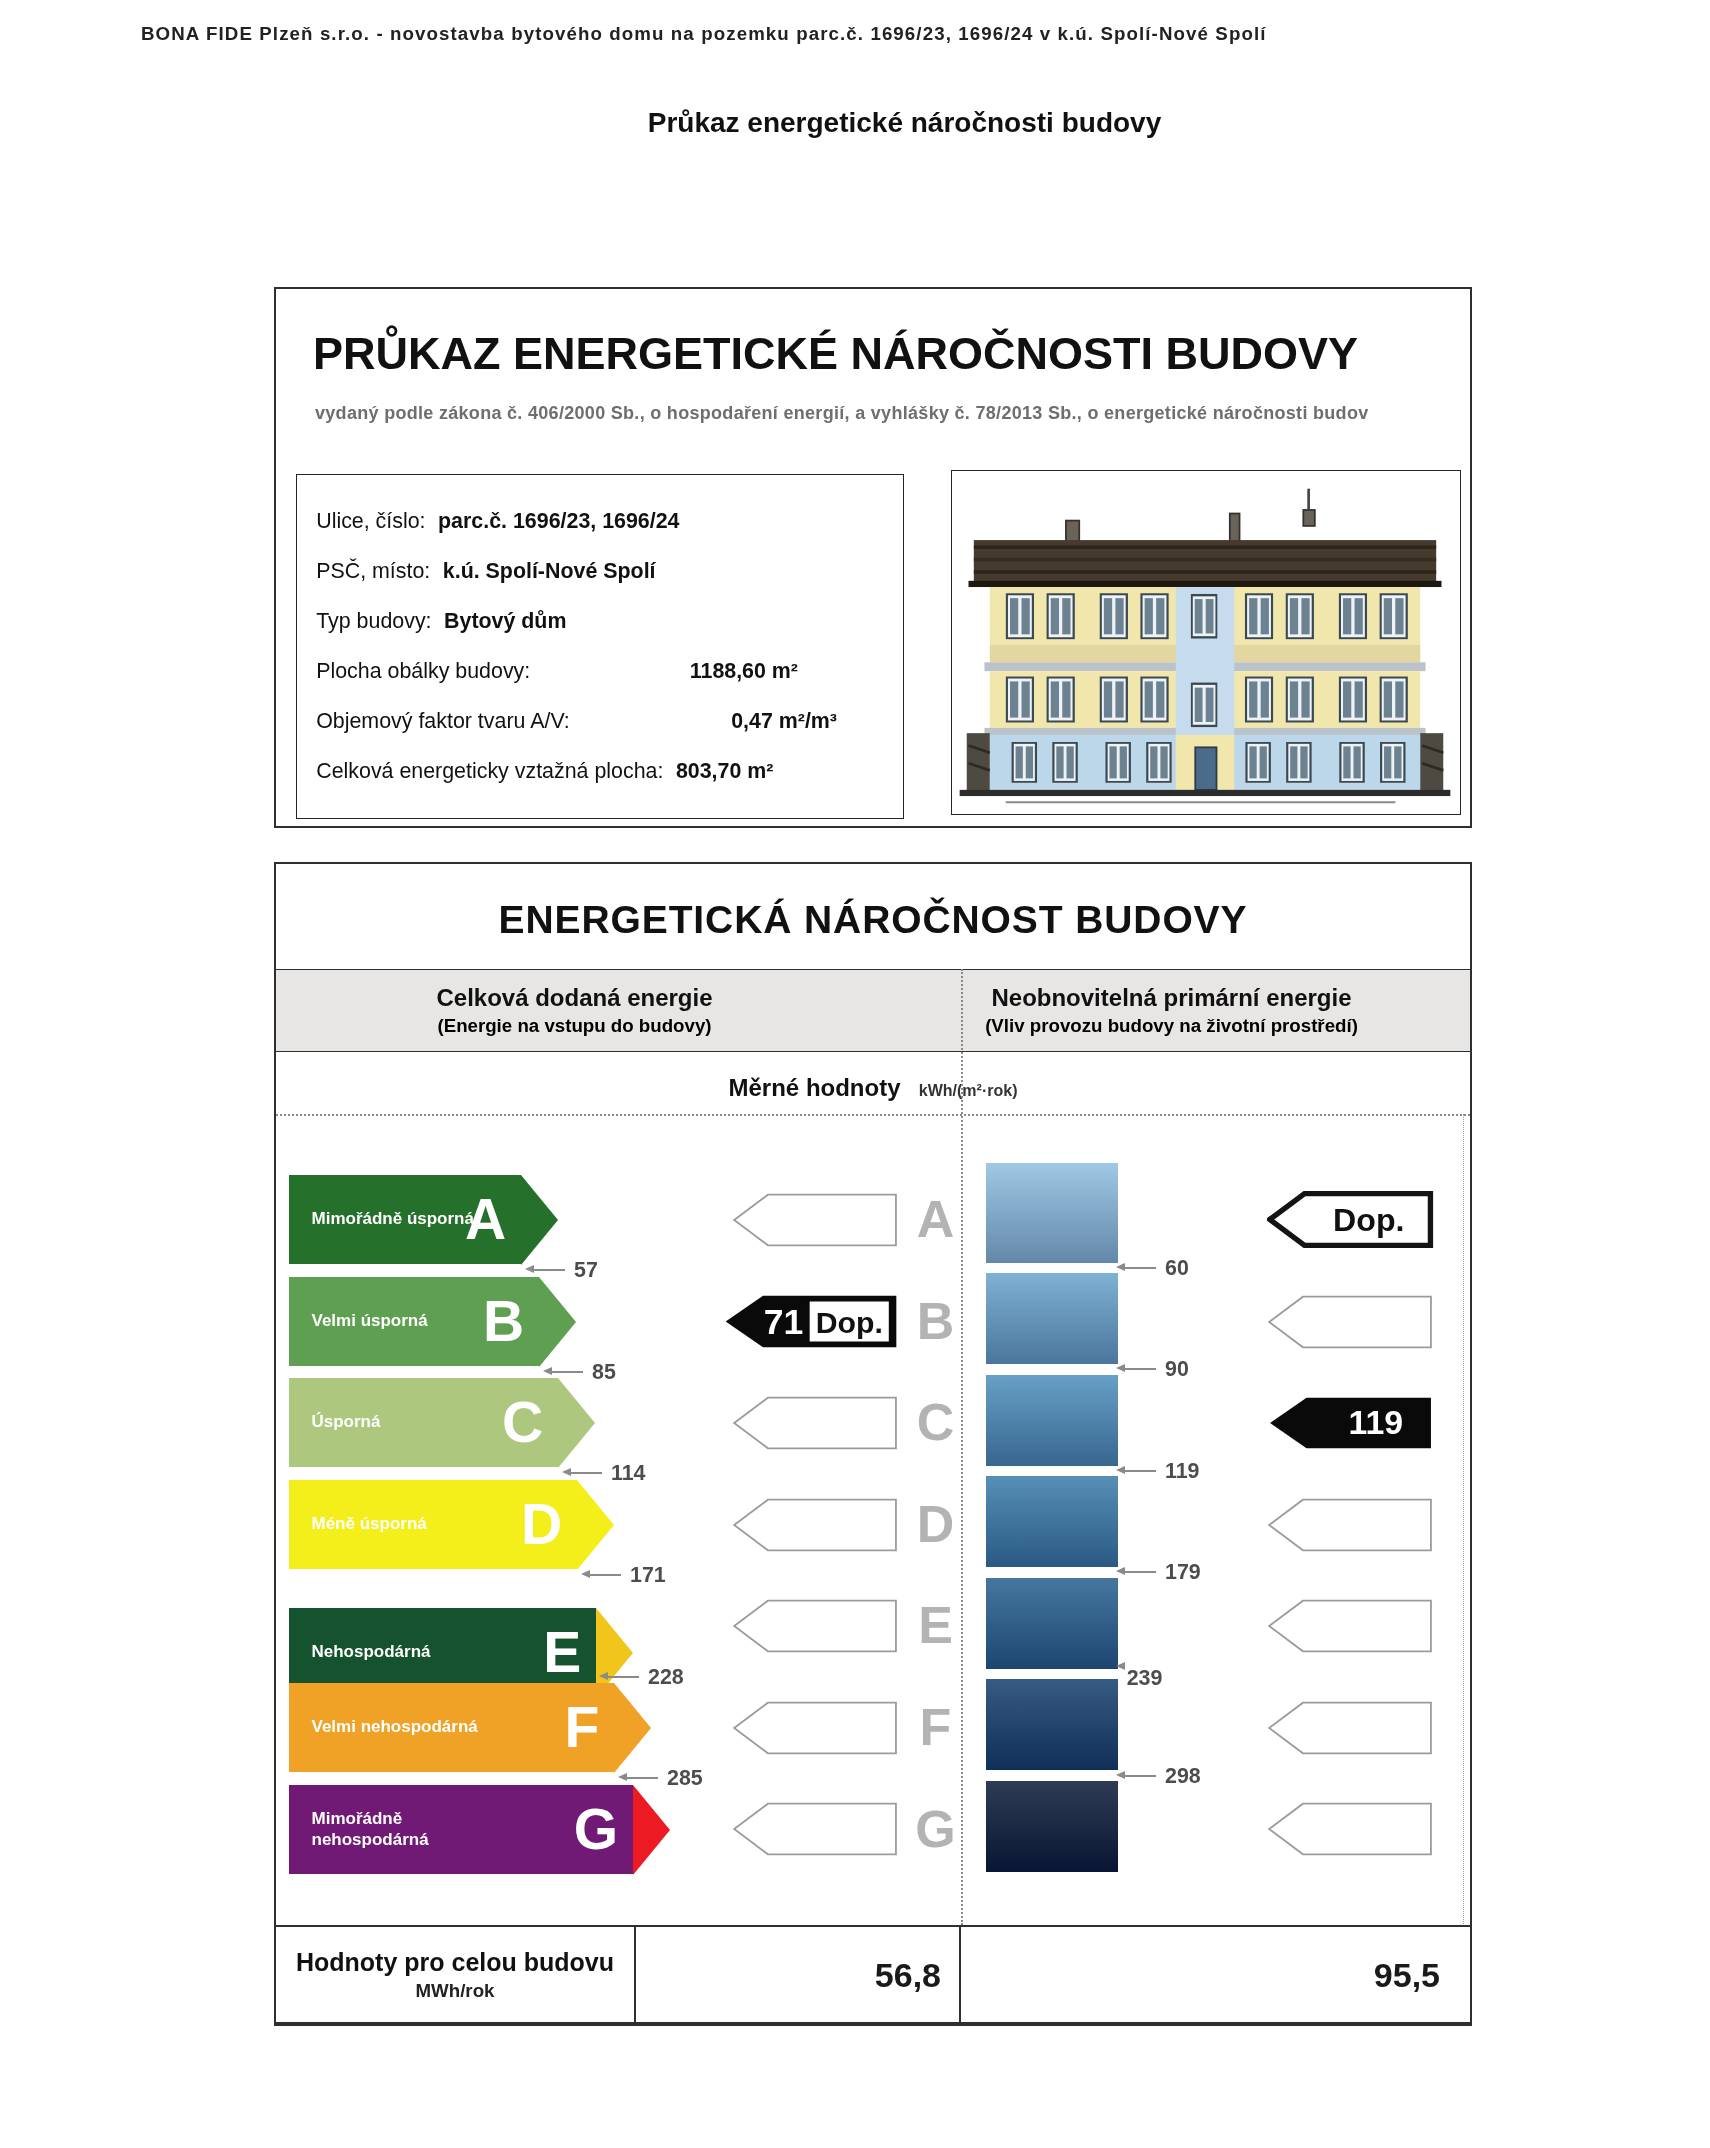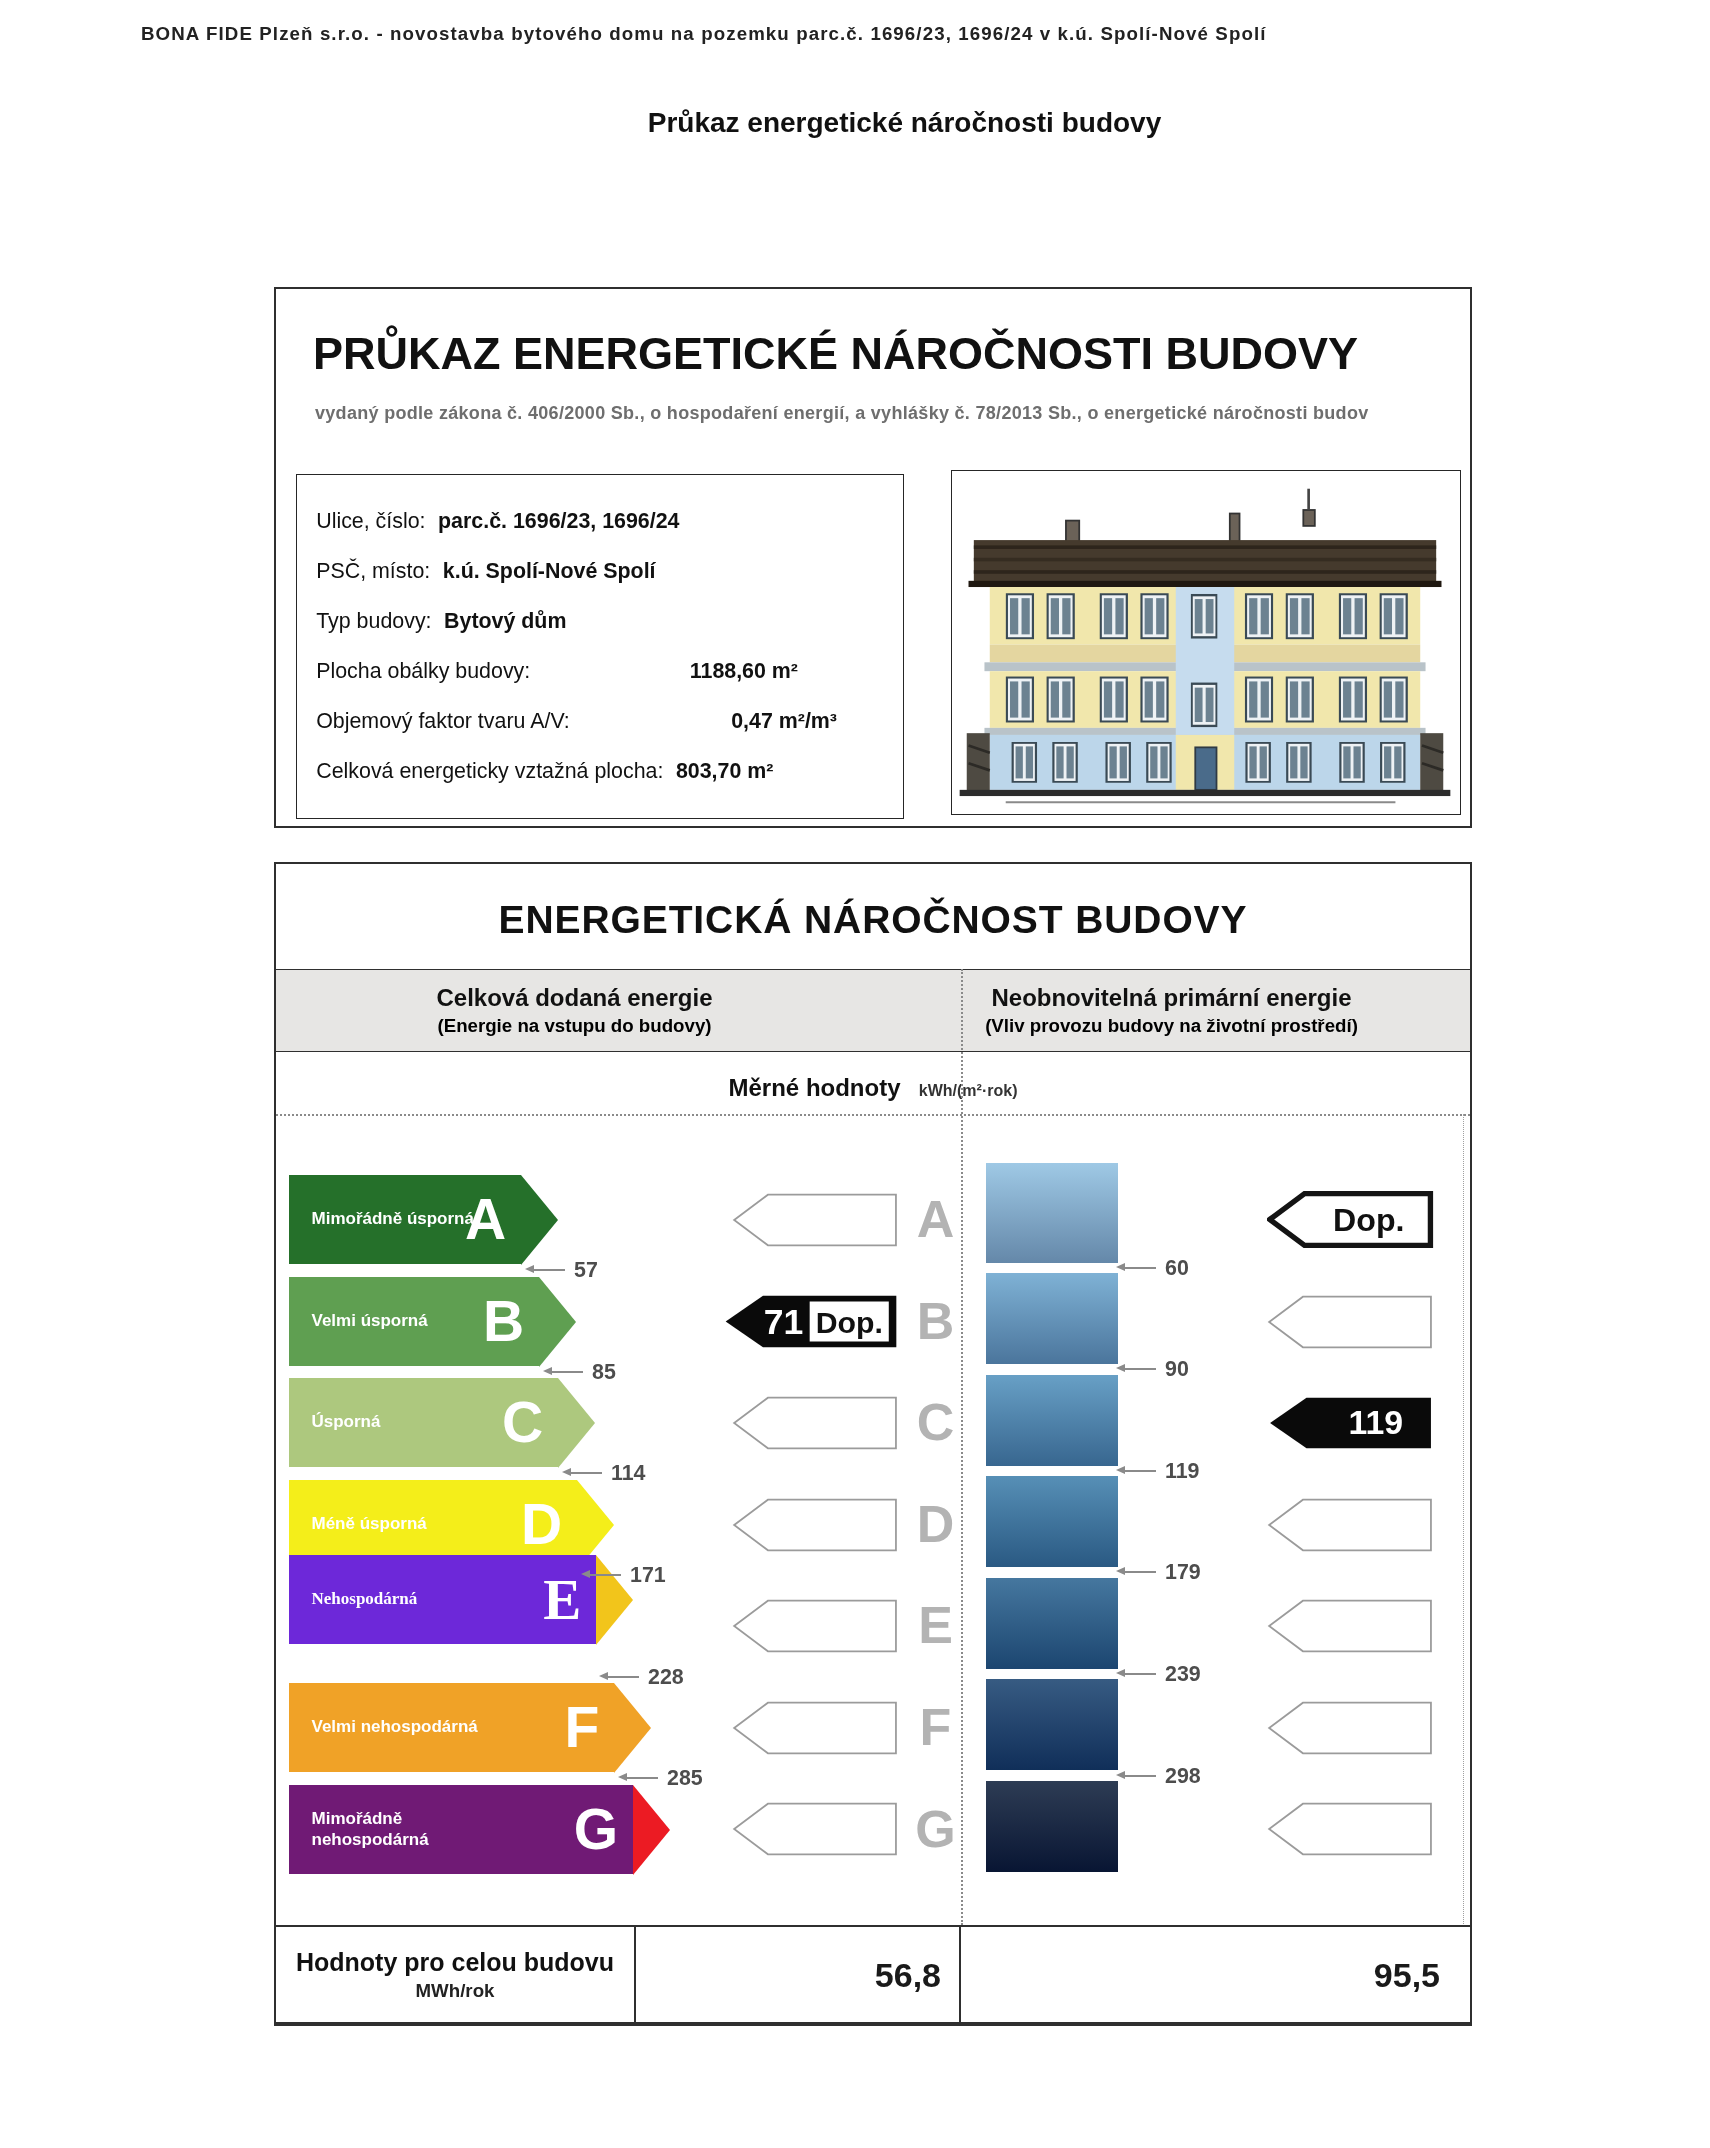--- a/index.html
+++ b/index.html
@@ -250,21 +250,21 @@
     <div class="band" style="top: 514px; width: 269px; background-color: rgb(173, 200, 126); color: rgb(173, 200, 126);">
       <div class="blabel">Úsporná</div>
       <div class="bletter">C</div>
       <div class="tip"></div>
     </div>
     <div class="band" style="top: 616px; width: 288px; background-color: rgb(244, 238, 26); color: rgb(244, 238, 26);">
       <div class="blabel">Méně úsporná</div>
       <div class="bletter">D</div>
       <div class="tip"></div>
     </div>
-    <div class="band" style="top: 691px; width: 307px; background-color: #6d28d9; color: rgb(242, 197, 27); font-family: Liberation Serif, serif;">
+    <div class="band" style="top: 744px; width: 307px; background-color: #14532d; color: rgb(242, 197, 27);">
       <div class="blabel">Nehospodárná</div>
       <div class="bletter">E</div>
       <div class="tip"></div>
     </div>
     <div class="band" style="top: 819px; width: 325px; background-color: rgb(240, 162, 39); color: rgb(240, 162, 39);">
       <div class="blabel">Velmi nehospodárná</div>
       <div class="bletter">F</div>
       <div class="tip"></div>
     </div>
     <div class="band" style="top: 921px; width: 344px; background-color: #701a75; color: rgb(236, 27, 35);">
@@ -367,21 +367,21 @@
       <span class="tickval">90</span>
     </div>
     <div class="tick" style="left:848px;top:599px;">
       <span class="tickline"></span>
       <span class="tickval">119</span>
     </div>
     <div class="tick" style="left:848px;top:700px;">
       <span class="tickline"></span>
       <span class="tickval">179</span>
     </div>
-    <div class="tick" style="left:848px;top:802px;">
+    <div class="tick" style="left:848px;top:802px;flex-direction:column;">
       <span class="tickline"></span>
       <span class="tickval">239</span>
     </div>
     <div class="tick" style="left:848px;top:904px;">
       <span class="tickline"></span>
       <span class="tickval">298</span>
     </div>
 
     <div class="abs" style="left:991px;top:326px;">
       <svg width="167" height="59" viewBox="0 0 187 66">

